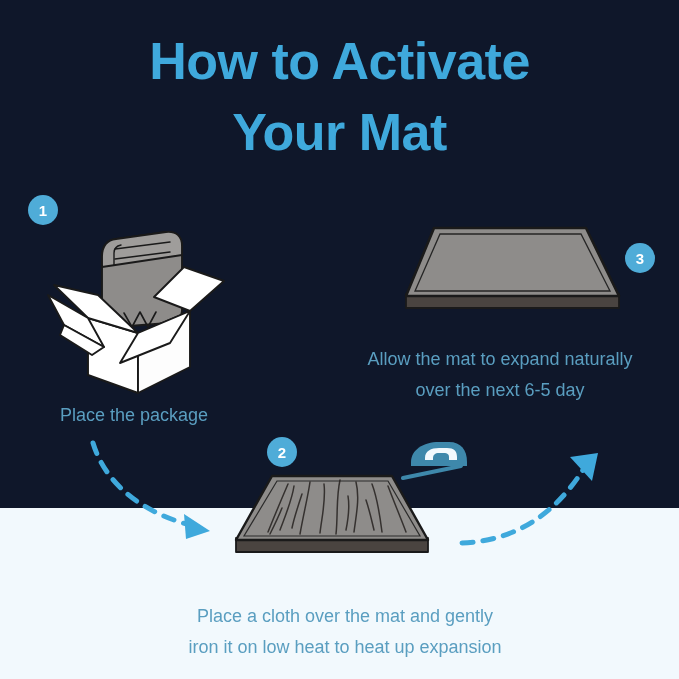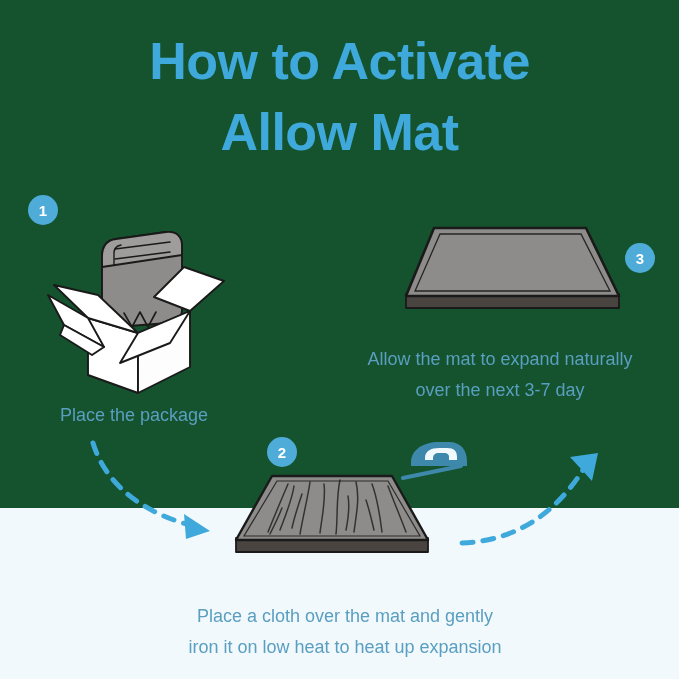--- a/index.html
+++ b/index.html
@@ -11,21 +11,21 @@
     height: 679px;
     background: #f2f9fd;
     font-family: "Liberation Sans", sans-serif;
     overflow: hidden;
     position: relative;
   }
   #infographic {
     position: relative;
     width: 679px;
     height: 508px;
-    background: #14532d;
+    background: #0f172a;
   }
 
   
   .title-block {
     position: absolute;
     top: 26px;
     left: 0;
     width: 679px;
     text-align: center;
   }
@@ -102,21 +102,21 @@
 
   svg { display: block; overflow: visible; }
 </style>
 </head>
 <body>
 
 <div id="infographic">
 
   <div class="title-block">
     <div class="title-line">How to Activate</div>
-    <div class="title-line">Allow Mat</div>
+    <div class="title-line">Your Mat</div>
   </div>
 
   <div class="badge" id="badge-1">
     <span>1</span>
   </div>
 
   <div class="art" id="art-box">
     <svg width="190" height="180" viewBox="0 0 190 180">
       <g fill="none" stroke="#1a1a1a" stroke-width="1.9" stroke-linejoin="round" stroke-linecap="round">
 
@@ -220,16 +220,16 @@
       <path d="M6 72 L219 72 L219 86 L6 86 Z" fill="#4a4440" stroke="#1a1a1a" stroke-width="1.8" stroke-linejoin="round"></path>
 
       <path d="M34 6 L186 6 L219 74 L6 74 Z" fill="#8e8c8a" stroke="#1a1a1a" stroke-width="2.6" stroke-linejoin="round"></path>
 
       <path d="M40 12 L181 12 L210 69 L15 69 Z" fill="none" stroke="#1a1a1a" stroke-width="1.3" opacity="0.9"></path>
     </svg>
   </div>
 
   <div class="caption" id="caption-3">
     <span class="cl">Allow the mat to expand naturally</span>
-    <span class="cl">over the next 3-7 day</span>
+    <span class="cl">over the next 6-5 day</span>
   </div>
 
 </div>
 
 </body></html>

